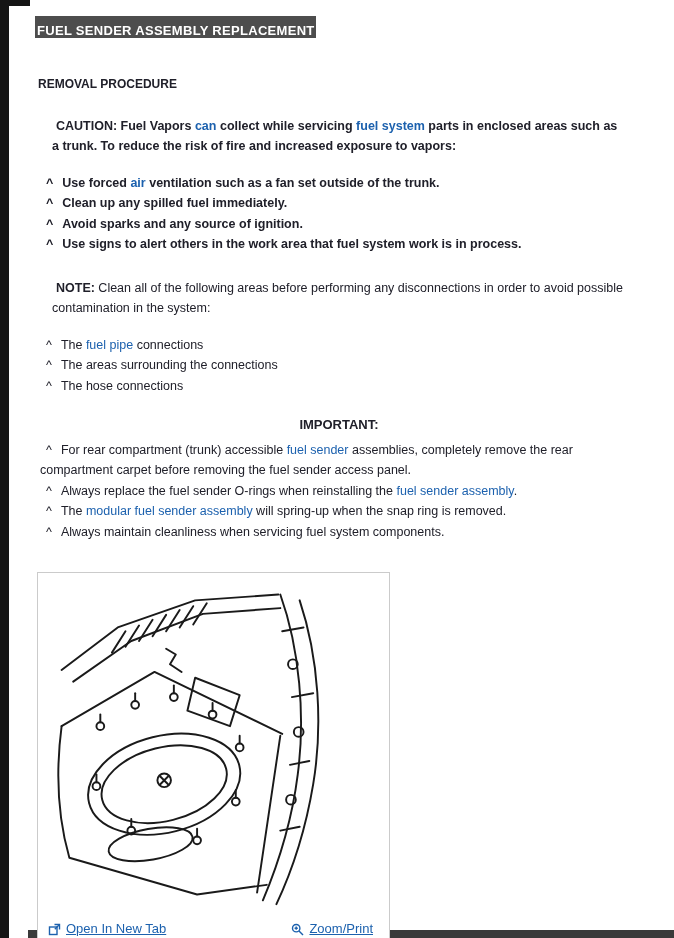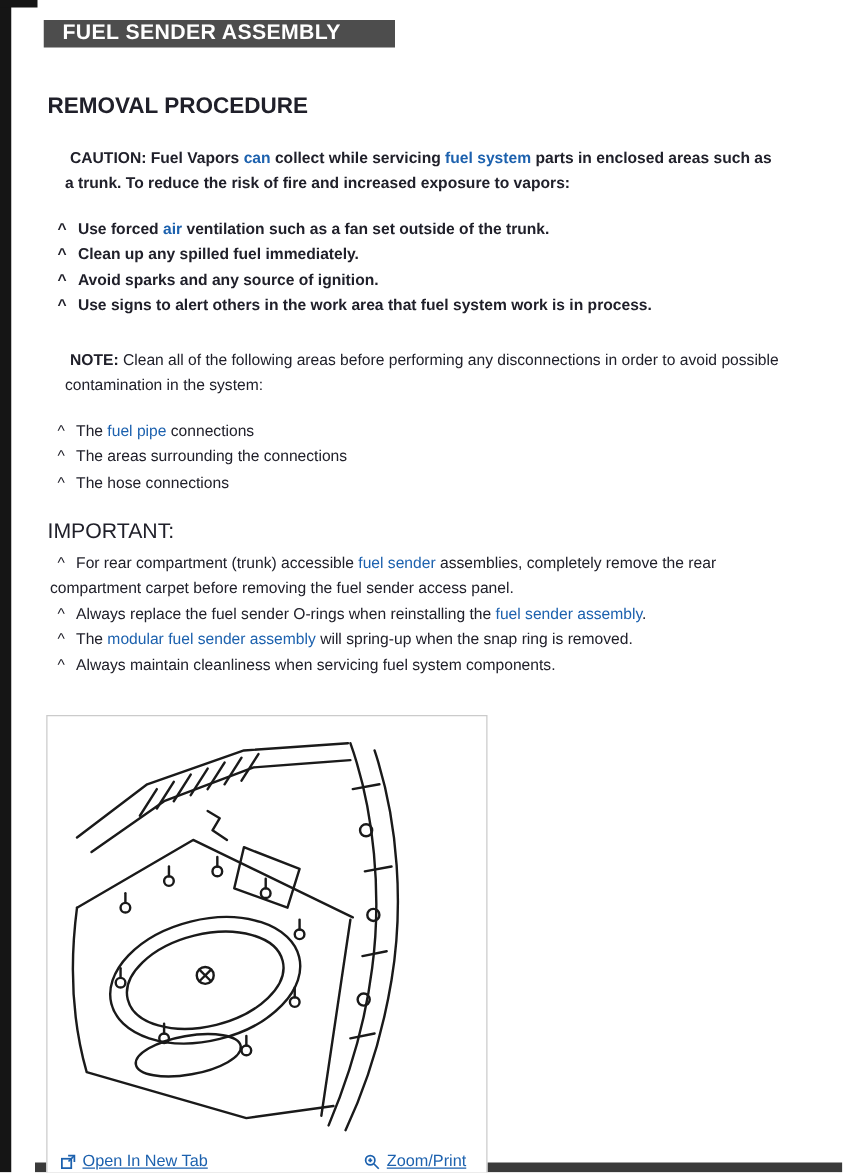--- a/index.html
+++ b/index.html
@@ -21,38 +21,38 @@
     position: absolute; left: 0; top: 0; width: 30px; height: 6px;
     background: #151515;
   }
   .bottom-edge-bar {
     position: absolute; left: 28px; right: 0; bottom: 0; height: 8px;
     background: #3a3a3a;
   }
   .header-bar {
     position: absolute; left: 35px; top: 16px; width: 281px; height: 22px;
     background: #4d4d4d; color: #ffffff;
-    font-size: 17px; font-weight: bold; letter-spacing: 0.3px;
-    display: flex; align-items: flex-start; padding-left: 15px;
+    font-size: 13px; font-weight: bold; letter-spacing: 0.3px;
+    display: flex; align-items: flex-end; padding-left: 2px;
   }
   .content {
     position: absolute; left: 36px; top: 74px; width: 604px;
     font-size: 12.5px; line-height: 20.5px;
   }
   .section-heading {
-    font-size: 18px; font-weight: bold; margin: 0 0 21px 2px;
+    font-size: 12px; font-weight: bold; margin: 0 0 21px 2px;
   }
   .para { margin: 16px; text-indent: 4px; }
   .para.bold { font-weight: bold; }
   .doc-list { list-style: none; margin: 4px; padding: 0; }
   .doc-list.bold { font-weight: bold; }
   .doc-list li { text-indent: 6px; }
   .doc-list .marker { margin-right: 9px; }
   .note-para { margin-top: 23px; }
-  .important-heading { font-size: 17px; font-weight: normal; margin: 19px 0 0 2px; }
+  .important-heading { font-size: 13px; font-weight: bold; margin: 19px 0 0 2px; text-align: center; }
   .lnk { color: #1c61ae; text-decoration: none; cursor: pointer; }
   .b { font-weight: bold; }
   .figure-panel {
     position: relative;
     width: 353px; height: 373px;
     border: 1px solid #cbcbcb;
     margin-top: 30px; margin-left: 1px;
     background: #ffffff;
   }
   .figure-canvas {

